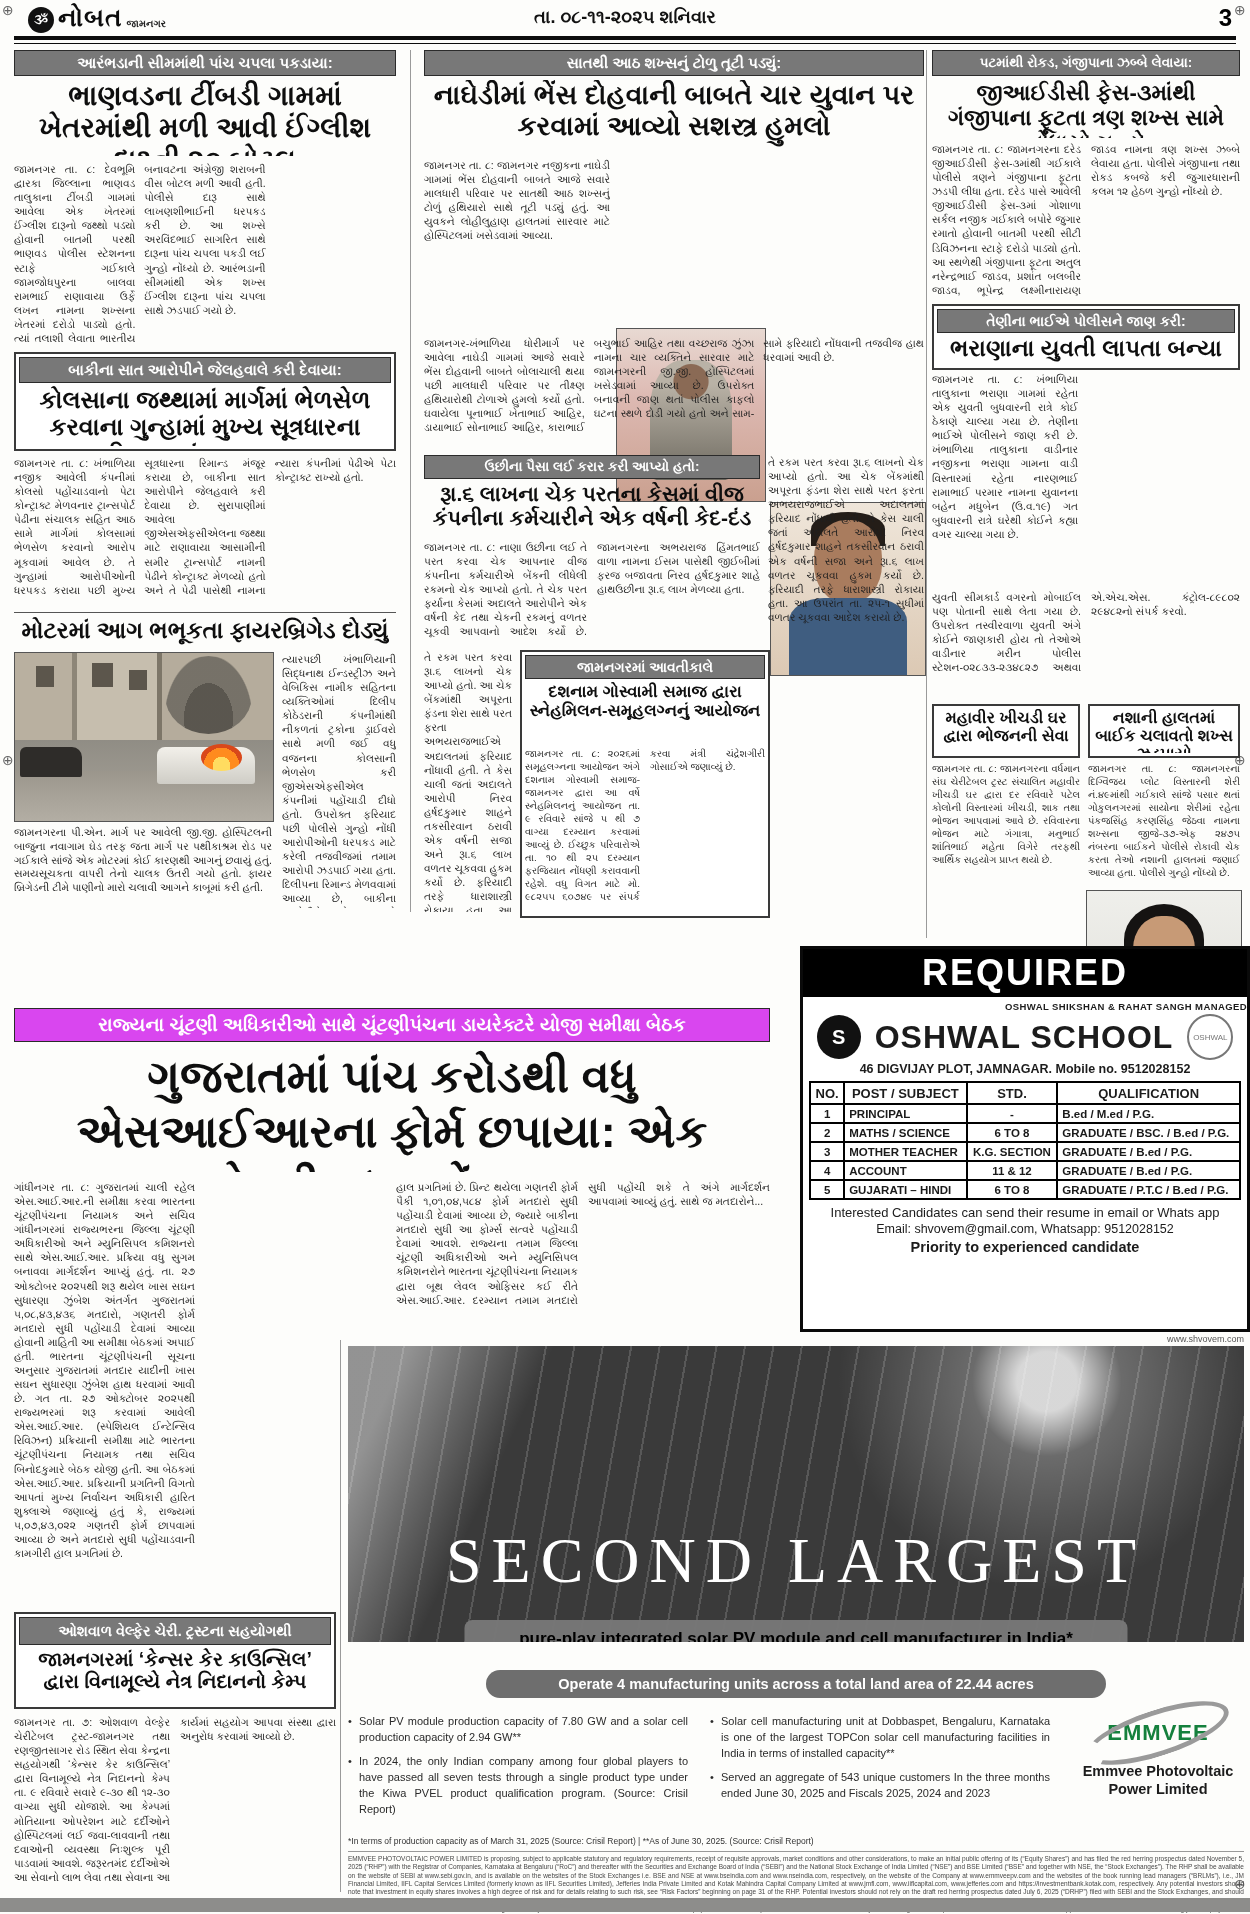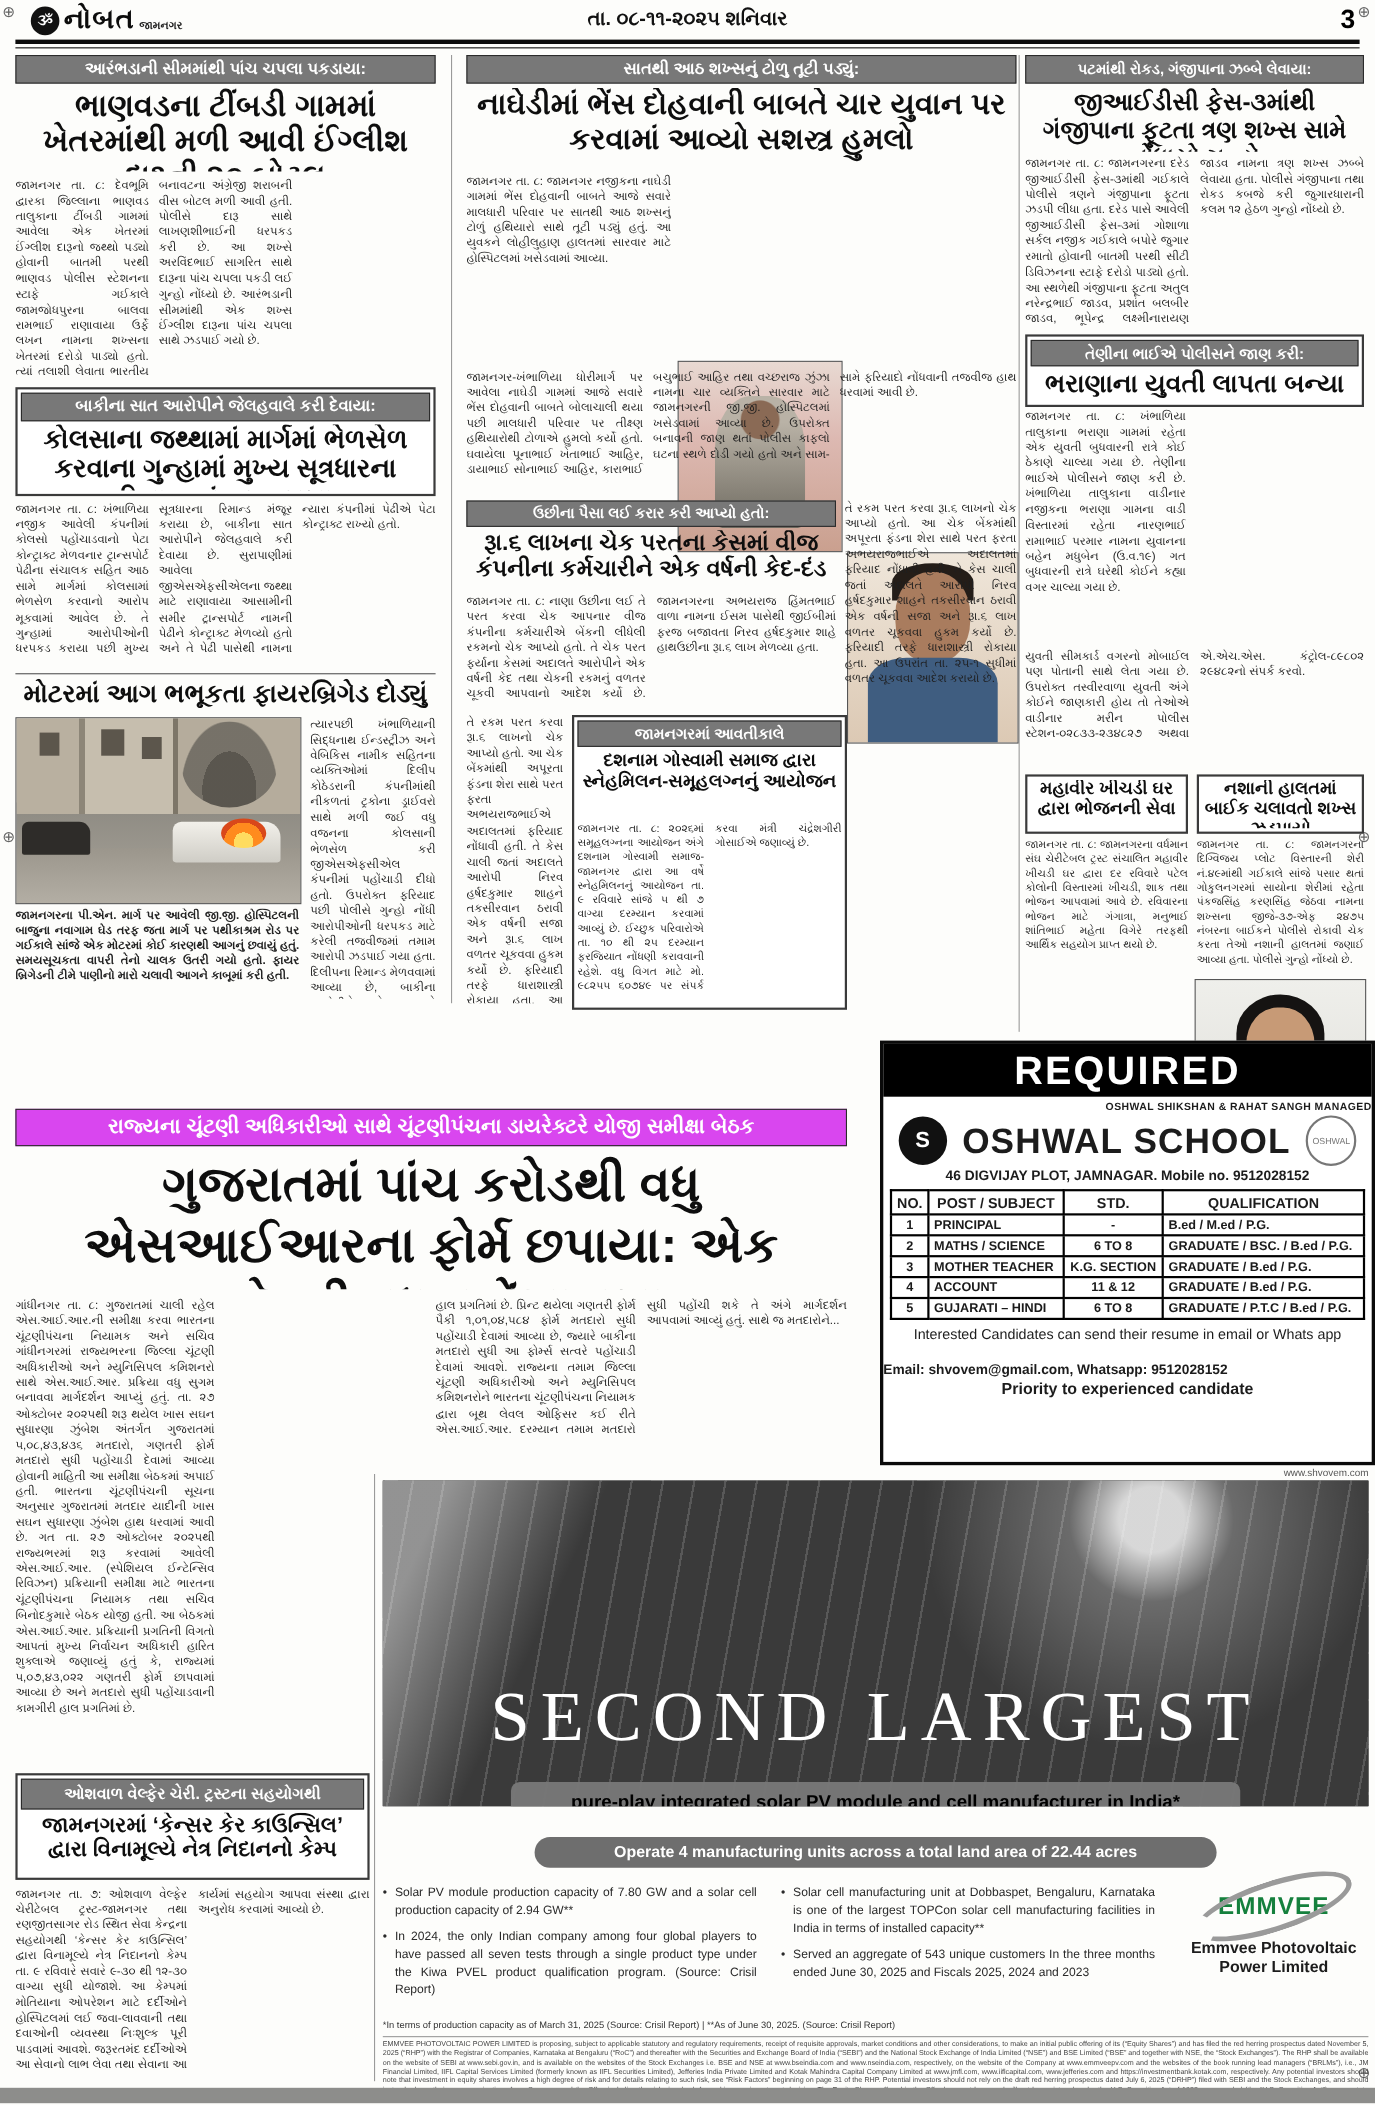--- a/index.html
+++ b/index.html
@@ -18,21 +18,21 @@
   .toprule{border-top:4px solid #0d0d0d;border-bottom:1.5px solid #0d0d0d;height:3px;}
   
   .kicker{background:#787878;color:#fff;font-weight:bold;text-align:center;
           border:1px solid #2b2b2b;white-space:nowrap;overflow:hidden;}
   .headline{font-weight:900;color:#0e0e0e;text-align:center;line-height:1.14;overflow:hidden;}
   .body-text{font-size:10.6px;line-height:1.33;text-align:justify;color:#1f1f1f;overflow:hidden;}
   .cols-2{column-count:2;column-gap:10px;column-fill:auto;}
   .cols-3{column-count:3;column-gap:9px;column-fill:auto;}
   .boxed{border:2px solid #3a3a3a;background:#fff;}
   .vline{width:1px;background:#9a9a9a;}
-  .caption{font-size:10.6px;line-height:1.3;text-align:justify;font-weight:bold;color:#222;overflow:hidden;}
+  .caption{font-size:10.6px;line-height:1.3;text-align:justify;font-weight:normal;color:#222;overflow:hidden;}
   .ph{border:1px solid #555;overflow:hidden;position:relative;}
   
   .ph-fire{background:linear-gradient(180deg,#cfc9bd 0%,#bdb6a8 45%,#8d8a82 46%,#a9a49a 100%);}
   .ph-fire .bld{position:absolute;left:0;top:0;width:100%;height:52%;
      background:linear-gradient(90deg,#b9b0a0 0 22%,#8d8678 22% 24%,#c6beae 24% 55%,#7d7668 55% 57%,#b5ac9c 57% 100%);}
   .ph-fire .win{position:absolute;background:#5c564c;}
   .ph-fire .road{position:absolute;left:0;bottom:0;width:100%;height:30%;background:linear-gradient(180deg,#9b968c,#b3aea4);}
   .ph-fire .car{position:absolute;left:55%;bottom:22%;width:38%;height:22%;background:linear-gradient(180deg,#f2f0ea,#cfcdc6);border-radius:8px 14px 3px 3px;}
   .ph-fire .car2{position:absolute;left:2%;bottom:26%;width:24%;height:18%;background:#2e2c29;border-radius:6px 10px 2px 2px;}
   .ph-fire .fire{position:absolute;left:72%;bottom:30%;width:16%;height:16%;
@@ -63,21 +63,21 @@
   .osh-seal{width:42px;height:42px;border-radius:50%;border:2px solid #777;color:#777;font-size:8px;
      display:flex;align-items:center;justify-content:center;text-align:center;}
   .osh-name{font-size:32px;font-weight:900;letter-spacing:1px;}
   .osh-addr{text-align:center;font-size:12.5px;font-weight:bold;margin-top:2px;}
   .osh-table{border-collapse:collapse;width:calc(100% - 12px);margin:5px 6px 0 6px;}
   .osh-table th,.osh-table td{border:2px solid #000;padding:2.5px 4px;font-size:11.5px;}
   .osh-table th{font-size:13px;font-weight:900;text-align:center;}
   .osh-table td{font-weight:bold;color:#1a1a1a;}
   .osh-table td.c{text-align:center;}
   .osh-contact{text-align:center;font-size:13px;margin-top:5px;}
-  .osh-email{font-size:12.5px;font-weight:bold;margin-top:18px;}
+  .osh-email{text-align:center;font-size:12.5px;font-weight:normal;margin-top:2px;}
   .osh-priority{text-align:center;font-size:14.5px;font-weight:900;margin-top:3px;}
   
   .solar-photo{background:
       linear-gradient(115deg,rgba(255,255,255,.45) 0 6%,transparent 20%),
       radial-gradient(circle at 78% 12%,rgba(255,255,255,.8) 0 4%,rgba(255,255,255,.25) 10%,transparent 28%),
       repeating-linear-gradient(100deg,#3a3a3a 0 26px,#585858 26px 28px),
       repeating-linear-gradient(10deg,rgba(0,0,0,.35) 0 40px,rgba(255,255,255,.12) 40px 42px),
       linear-gradient(120deg,#4a4a4a,#1d1d1d);
       position:relative;overflow:hidden;}
   .solar-title{position:absolute;left:0;right:0;bottom:44px;text-align:center;color:#fff;

